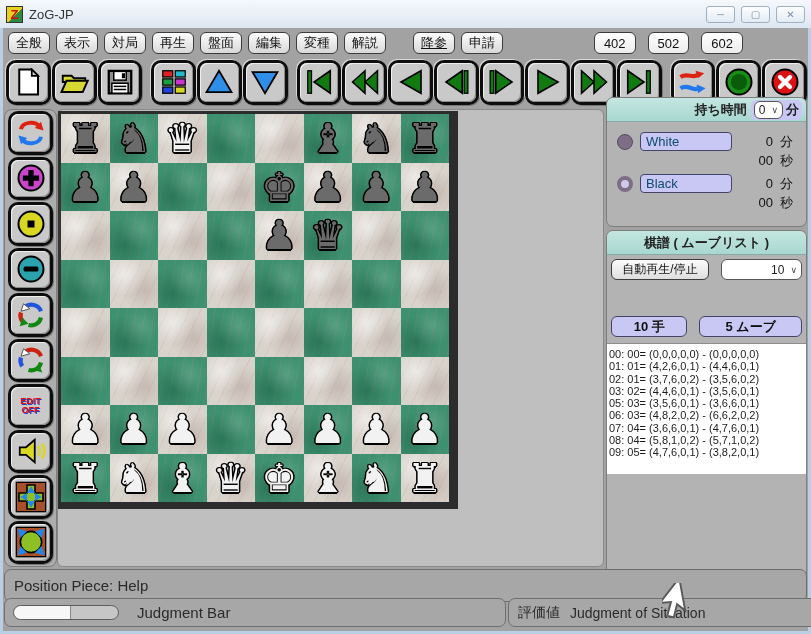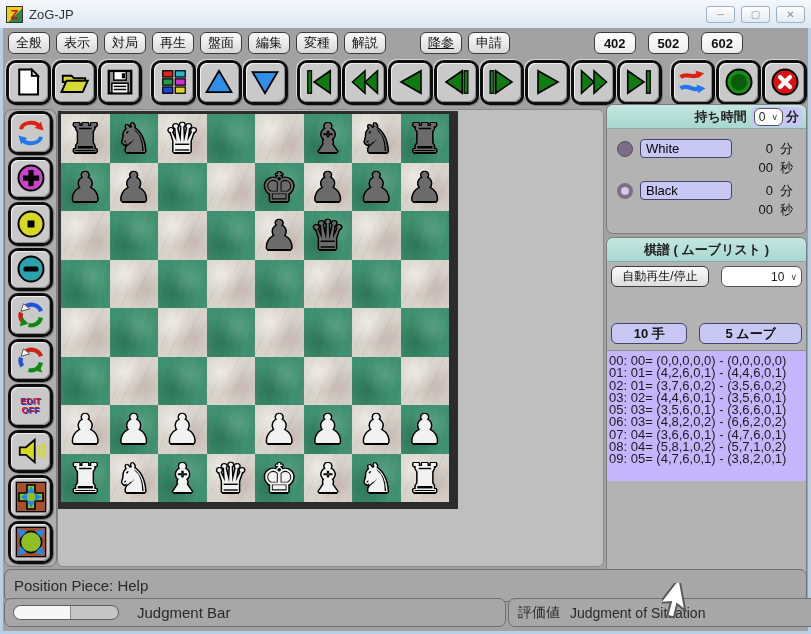--- a/index.html
+++ b/index.html
@@ -17,22 +17,22 @@
   .win-btn{width:29px;height:17px;border:1px solid #9fb0c2;border-radius:3px;
     background:linear-gradient(#fdfefe,#e3ebf3);display:flex;align-items:center;justify-content:center;
     color:#7c8ea2;font-size:10px;font-weight:bold;}
   
   .client{position:absolute;left:3px;top:28px;width:805px;height:603px;background:#a2a2a2;}
   
   .menubar{position:absolute;left:0;top:2px;width:805px;height:26px;display:flex;align-items:center;padding:0 5px;}
   .mbtn{height:22px;padding:0 7px;margin-right:6px;border:1px solid #3c3c3c;border-radius:6px;
     background:linear-gradient(#fcfcfc,#d8d8d8);font-size:13px;color:#111;display:flex;align-items:center;
     font-weight:500;white-space:nowrap;}
-  .mbtn.num{background:linear-gradient(#ffffff,#ececec);padding:0 9px;font-weight:bold;}
-  .gap-resign{margin-left:28px;text-decoration:underline;}
+  .mbtn.num{background:linear-gradient(#ffffff,#ececec);padding:0 9px;}
+  .gap-resign{margin-left:21px;text-decoration:underline;}
   .num-group{margin-left:auto;margin-right:48px;display:flex;}
   
   .toolbar{position:absolute;left:0;top:30px;width:805px;height:48px;display:flex;align-items:center;padding-left:3px;}
   .tb{width:45px;height:45px;border-radius:10px;background:#0d0d0d;padding:3px;margin-right:1px;
     box-shadow:1px 1px 0 #777,-1px -1px 0 #d8d8d8;}
   .tb .face{width:100%;height:100%;border-radius:7px;background:#c9c9c9;
     box-shadow:inset 1px 1px 0 #efefef,inset -1px -1px 0 #8b8b8b;
     display:flex;align-items:center;justify-content:center;}
   .tb-gap{margin-left:8px;}
   
@@ -59,48 +59,48 @@
   .sq.green{background:#3e9170;
     background-image:radial-gradient(circle at 62% 38%,rgba(255,255,255,.14),transparent 45%),
       radial-gradient(circle at 28% 70%,rgba(0,55,35,.30),transparent 55%),
       repeating-linear-gradient(100deg,transparent 0 8px,rgba(200,130,140,.14) 8px 9px);}
   .piece{font-family:"DejaVu Sans",sans-serif;font-size:40px;line-height:46px;user-select:none;}
   .piece.w{color:#f2f2f2;text-shadow:-1.5px 0 #000,1.5px 0 #000,0 -1.5px #000,0 1.5px #000,
     1px 1px #000,-1px -1px #000,1px -1px #000,-1px 1px #000;}
   .piece.b{color:#6b6b6b;text-shadow:-1.5px 0 #000,1.5px 0 #000,0 -1.5px #000,0 1.5px #000,
     1px 1px #000,-1px -1px #000,1px -1px #000,-1px 1px #000;}
   
-  .rpanel{position:absolute;left:603px;top:76px;width:201px;}
+  .rpanel{position:absolute;left:603px;top:69px;width:201px;}
   .sub{border:1px solid #7d7d7d;border-radius:7px;background:#b3b3b3;overflow:hidden;margin-bottom:3px;}
   .teal-hdr{background:linear-gradient(#c4e6e0,#a8d8d0);border-bottom:1px solid #88aaa4;height:24px;
     display:flex;align-items:center;font-size:13px;font-weight:bold;color:#222;}
   .clock-hdr{justify-content:flex-end;padding-right:4px;gap:4px;}
   .min-chip{background:#c9c7f3;border-radius:5px;padding:1px 3px;display:flex;align-items:center;gap:3px;font-weight:bold;}
   .dd{background:#fff;border:1px solid #555;border-radius:6px;height:18px;display:flex;align-items:center;
     font-size:12px;color:#222;padding:0 4px;gap:6px;font-weight:normal;}
   .dd .chev{font-size:9px;color:#444;}
   .clock-body{padding:10px 8px 10px 10px;}
   .prow{display:flex;align-items:flex-start;margin-bottom:4px;}
   .pdot{width:16px;height:16px;border-radius:50%;margin-top:2px;}
   .pdot.filled{background:#7d6e85;border:1px solid #584b60;}
   .pdot.ring{background:#cfc9ea;border:4px solid #7d6e85;width:16px;height:16px;}
   .pname{width:92px;height:19px;background:#c9c7f3;border:1px solid #44446a;border-radius:4px;
-    margin-left:7px;font-size:13px;color:#000000;padding:1px 5px;}
+    margin-left:7px;font-size:13px;color:#0c4a6e;padding:1px 5px;}
   .ptimes{margin-left:auto;text-align:right;font-size:13px;color:#111;line-height:19px;}
   .ptimes .unit{display:inline-block;width:18px;text-align:left;margin-left:7px;}
   .mv-controls{padding:4px 4px 6px 4px;border-bottom:1px solid #8d8d8d;}
   .mv-row{display:flex;gap:12px;margin-bottom:5px;}
   .btn-light{border:1px solid #3c3c3c;border-radius:6px;background:linear-gradient(#fcfcfc,#dedede);
     font-size:12px;color:#111;height:21px;display:flex;align-items:center;justify-content:center;}
   .btn-lav{border:1px solid #44446a;border-radius:6px;background:#c9c7f3;font-size:13px;color:#111;
     height:21px;display:flex;align-items:center;justify-content:center;font-weight:bold;}
   .autoplay{flex:1.35;}
   .dd-speed{flex:1;justify-content:space-between;}
   .half{flex:1;}
-  .movelist{background:#c4b5fd;padding:4px 2px 4px 2px;height:130px;font-size:13px;color:#1c1c1c;
+  .movelist{background:#ffffff;padding:4px 2px 4px 2px;height:130px;font-size:11px;color:#1c1c1c;
     line-height:12.3px;white-space:nowrap;}
   .mv-tail{height:118px;background:#b3b3b3;}
   
   .statusbar{position:absolute;left:1px;top:541px;width:803px;height:33px;background:#a7a7a7;
     border:1px solid #6f6f6f;border-radius:7px;display:flex;align-items:center;padding-left:9px;
     font-size:15px;color:#2a2a2a;}
   .bottom-left{position:absolute;left:1px;top:570px;width:502px;height:29px;background:#a7a7a7;
     border:1px solid #6f6f6f;border-radius:7px;display:flex;align-items:center;padding-left:8px;}
   .bottom-right{position:absolute;left:505px;top:570px;width:351px;height:29px;background:#a7a7a7;
     border:1px solid #6f6f6f;border-radius:7px;display:flex;align-items:center;padding-left:9px;

